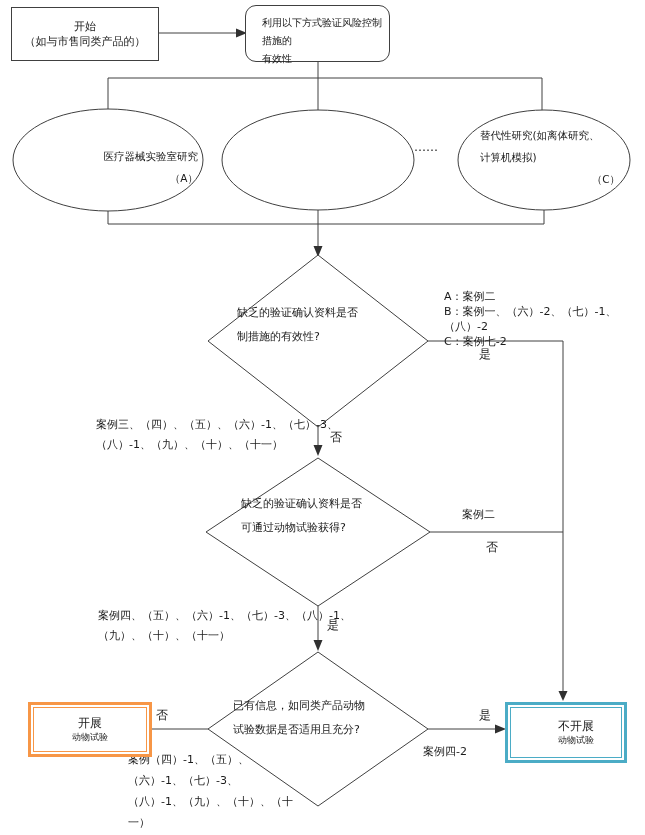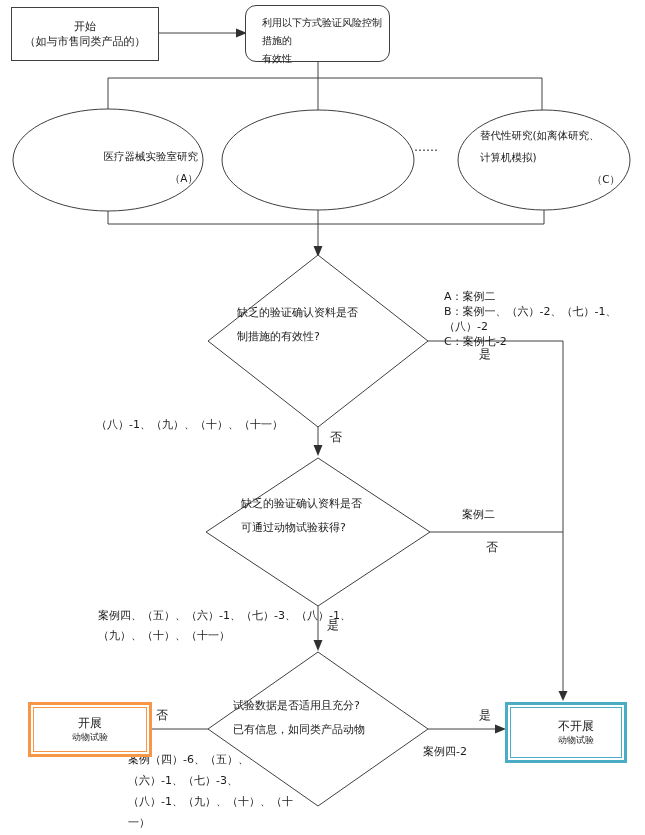--- a/index.html
+++ b/index.html
@@ -108,48 +108,49 @@
   </div>
 
   <div class="cases" style="left:428px;top:289px;line-height:15px;margin-left:16px;">
     <div>A：案例二</div>
     <div>B：案例一、（六）-2、（七）-1、（八）-2</div>
     <div>C：案例七-2</div>
   </div>
   <div class="branch" style="left:479px;top:346px;">是</div>
 
   <div class="cases" style="left:96px;top:415px;line-height:20px;">
+    <div>案例三、（四）、（五）、（六）-1、（七）-3、</div>
     <div>（八）-1、（九）、（十）、（十一）</div>
   </div>
   <div class="branch" style="left:330px;top:429px;">否</div>
 
   <div class="diamond-text" style="left:241px;top:492px;width:180px;">
     <div>缺乏的验证确认资料是否</div>
     <div>可通过动物试验获得?</div>
   </div>
 
   <div class="cases" style="left:462px;top:507px;">案例二</div>
   <div class="branch" style="left:486px;top:539px;">否</div>
 
   <div class="cases" style="left:98px;top:606px;line-height:20px;">
     <div>案例四、（五）、（六）-1、（七）-3、（八）-1、</div>
     <div>（九）、（十）、（十一）</div>
   </div>
   <div class="branch" style="left:327px;top:617px;">是</div>
 
   <div class="diamond-text" style="left:233px;top:694px;width:190px;">
+    <div>已有信息，如同类产品动物</div>
     <div>试验数据是否适用且充分?</div>
-    <div>已有信息，如同类产品动物</div>
   </div>
 
   <div class="branch" style="left:156px;top:707px;">否</div>
   <div class="branch" style="left:479px;top:707px;">是</div>
   <div class="cases" style="left:423px;top:744px;">案例四-2</div>
   <div class="cases" style="left:128px;top:749px;line-height:21px;">
-    <div>案例（四）-6、（五）、</div>
+    <div>案例（四）-1、（五）、</div>
     <div>（六）-1、（七）-3、</div>
     <div>（八）-1、（九）、（十）、（十</div>
     <div>一）</div>
   </div>
 
   <div class="result conduct" style="left:28px;top:702px;width:124px;height:55px;">
     <div class="inner">
       <div class="t1">开展</div>
       <div class="t2">动物试验</div>
     </div>

